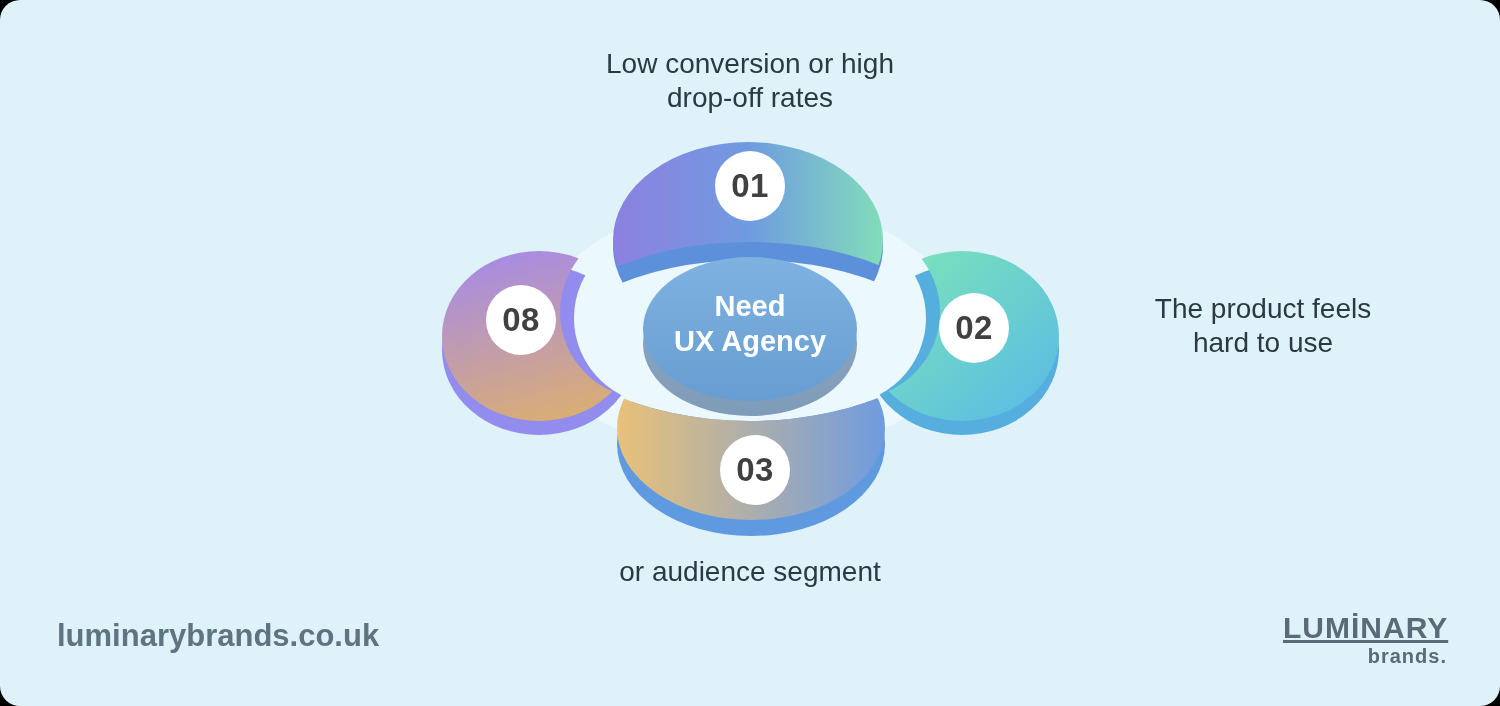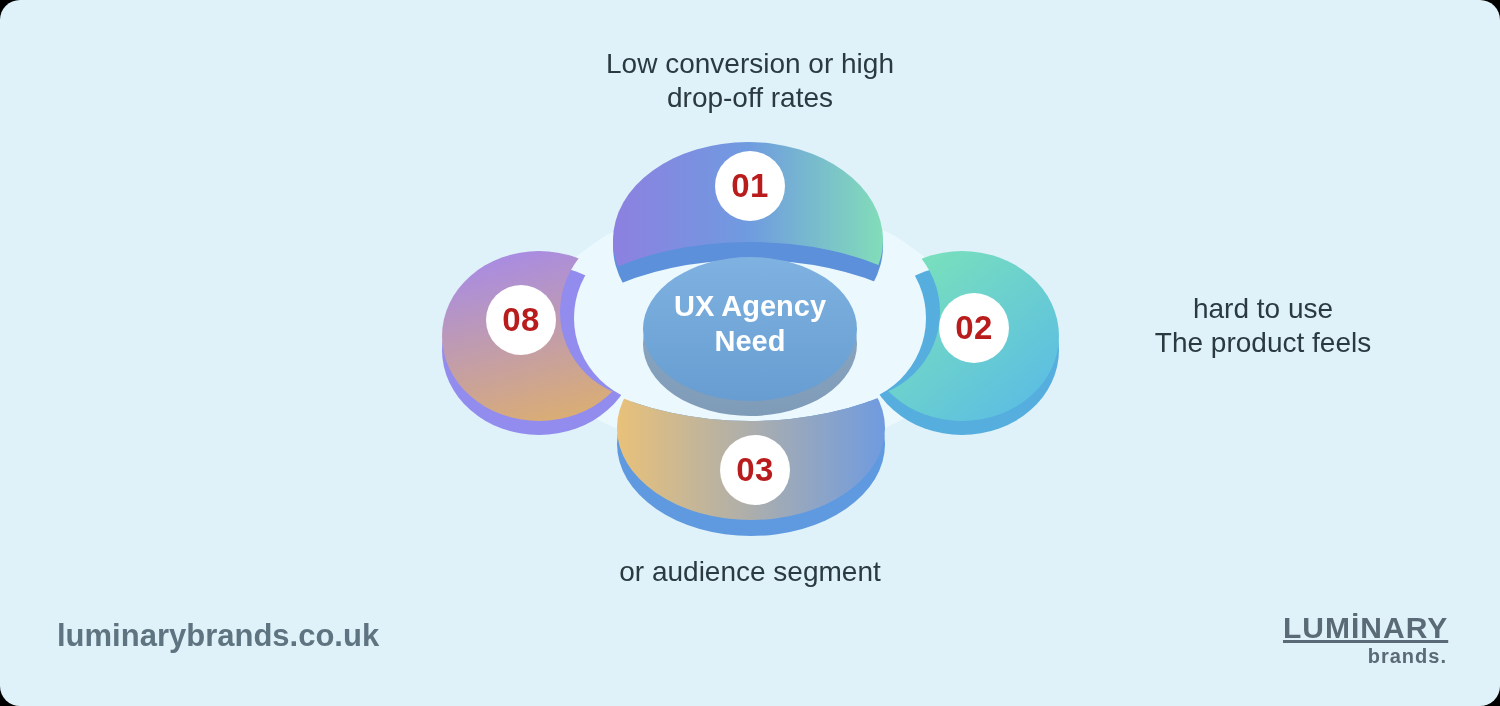--- a/index.html
+++ b/index.html
@@ -50,21 +50,21 @@
     position: absolute;
     width: 70px;
     height: 70px;
     border-radius: 50%;
     background: #ffffff;
     display: flex;
     align-items: center;
     justify-content: center;
     font-size: 33px;
     font-weight: 700;
-    color: #b91c1c;
+    color: #404040;
     letter-spacing: 0.5px;
   }
   .badge-1 { left: 715px; top: 151px; }
   .badge-2 { left: 939px; top: 293px; }
   .badge-3 { left: 720px; top: 435px; }
   .badge-4 { left: 486px; top: 285px; }
   .website {
     position: absolute;
     left: 57px;
     top: 618px;
@@ -174,44 +174,44 @@
     <ellipse cx="748" cy="240" rx="135" ry="98" fill="url(#gradN)" mask="url(#maskN)"></ellipse>
 
     <ellipse cx="751" cy="444" rx="134" ry="92" fill="#5f9ae0" mask="url(#maskS)"></ellipse>
     <ellipse cx="751" cy="428" rx="134" ry="92" fill="url(#gradS)" mask="url(#maskS)"></ellipse>
 
     <ellipse cx="750" cy="344" rx="107" ry="72" fill="url(#gradDiscRim)"></ellipse>
     <ellipse cx="750" cy="329" rx="107" ry="72" fill="url(#gradDisc)"></ellipse>
   </svg>
 
   <div class="center-label">
+    <div>Need</div>
     <div>UX Agency</div>
-    <div>Need</div>
   </div>
 
   <div class="badge badge-1">
     <span>01</span>
   </div>
   <div class="badge badge-2">
     <span>02</span>
   </div>
   <div class="badge badge-3">
     <span>03</span>
   </div>
   <div class="badge badge-4">
     <span>08</span>
   </div>
 
   <div class="label label-top">
     <div>Low conversion or high</div>
     <div>drop-off rates</div>
   </div>
   <div class="label label-right">
+    <div>The product feels</div>
     <div>hard to use</div>
-    <div>The product feels</div>
   </div>
   <div class="label label-bottom">
     <div>or audience segment</div>
   </div>
 
   <div class="website">luminarybrands.co.uk</div>
   <div class="logo">
     <div class="logo-top">LUMİNARY</div>
     <div class="logo-bottom">brands.</div>
   </div>

